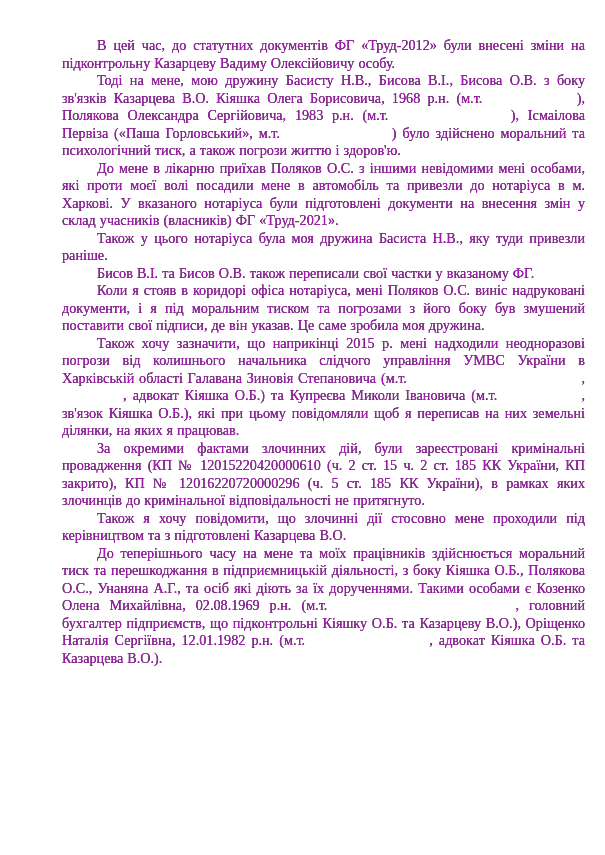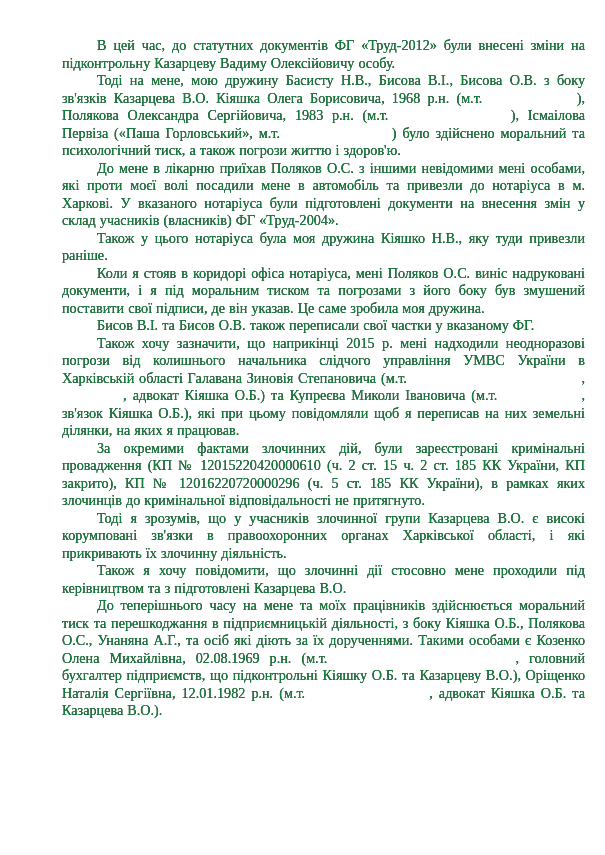--- a/index.html
+++ b/index.html
@@ -21,40 +21,39 @@
     width: 523px;
   }
   p.para {
     margin: 0;
     padding: 0;
     text-align: justify;
     text-indent: 35px;
     font-family: "Liberation Serif", "DejaVu Serif", serif;
     font-size: 14.2px;
     line-height: 17.5px;
-    color: #15803d;
+    color: #a21caf;
     text-shadow: 0 0 0.45px #1d1d1d; 
     word-spacing: 0.5px;
   }
   .redacted-gap {
     display: inline-block;
     height: 1px;
     vertical-align: baseline;
   }
 </style>
 </head>
 <body>
 
 <div class="page">
   <div class="text-block">
       <p class="para">В цей час, до статутних документів ФГ «Труд-2012» були внесені зміни на підконтрольну Казарцеву Вадиму Олексійовичу особу.</p>
       <p class="para">Тоді на мене, мою дружину Басисту Н.В., Бисова В.І., Бисова О.В. з боку зв'язків Казарцева В.О. Кіяшка Олега Борисовича, 1968 р.н. (м.т. <span class="redacted-gap" style="width: 80px;"></span> ), Полякова Олександра Сергійовича, 1983 р.н. (м.т. <span class="redacted-gap" style="width: 105px;"></span> ), Ісмаілова Первіза («Паша Горловський», м.т. <span class="redacted-gap" style="width: 100px;"></span> ) було здійснено моральний та психологічний тиск, а також погрози життю і здоров'ю.</p>
-      <p class="para">До мене в лікарню приїхав Поляков О.С. з іншими невідомими мені особами, які проти моєї волі посадили мене в автомобіль та привезли до нотаріуса в м. Харкові. У вказаного нотаріуса були підготовлені документи на внесення змін у склад учасників (власників) ФГ «Труд-2004».</p>
-      <p class="para">Також у цього нотаріуса була моя дружина Кіяшко Н.В., яку туди привезли раніше.</p>
+      <p class="para">До мене в лікарню приїхав Поляков О.С. з іншими невідомими мені особами, які проти моєї волі посадили мене в автомобіль та привезли до нотаріуса в м. Харкові. У вказаного нотаріуса були підготовлені документи на внесення змін у склад учасників (власників) ФГ «Труд-2021».</p>
+      <p class="para">Також у цього нотаріуса була моя дружина Басиста Н.В., яку туди привезли раніше.</p>
+      <p class="para">Бисов В.І. та Бисов О.В. також переписали свої частки у вказаному ФГ.</p>
       <p class="para">Коли я стояв в коридорі офіса нотаріуса, мені Поляков О.С. виніс надруковані документи, і я під моральним тиском та погрозами з його боку був змушений поставити свої підписи, де він указав. Це саме зробила моя дружина.</p>
-      <p class="para">Бисов В.І. та Бисов О.В. також переписали свої частки у вказаному ФГ.</p>
       <p class="para">Також хочу зазначити, що наприкінці 2015 р. мені надходили неодноразові погрози від колишнього начальника слідчого управління УМВС України в Харківській області Галавана Зиновія Степановича (м.т. <span class="redacted-gap" style="width: 165px;"></span> , <span class="redacted-gap" style="width: 55px;"></span> , адвокат Кіяшка О.Б.) та Купреєва Миколи Івановича (м.т. <span class="redacted-gap" style="width: 72px;"></span> , зв'язок Кіяшка О.Б.), які при цьому повідомляли щоб я переписав на них земельні ділянки, на яких я працював.</p>
       <p class="para">За окремими фактами злочинних дій, були зареєстровані кримінальні провадження (КП № 12015220420000610 (ч. 2 ст. 15 ч. 2 ст. 185 КК України, КП закрито), КП № 12016220720000296 (ч. 5 ст. 185 КК України), в рамках яких злочинців до кримінальної відповідальності не притягнуто.</p>
-      <p class="para">Тоді я зрозумів, що у учасників злочинної групи Казарцева В.О. є високі корумповані зв'язки в правоохоронних органах Харківської області, і які прикривають їх злочинну діяльність.</p>
       <p class="para">Також я хочу повідомити, що злочинні дії стосовно мене проходили під керівництвом та з підготовлені Казарцева В.О.</p>
       <p class="para">До теперішнього часу на мене та моїх працівників здійснюється моральний тиск та перешкоджання в підприємницькій діяльності, з боку Кіяшка О.Б., Полякова О.С., Унаняна А.Г., та осіб які діють за їх дорученнями. Такими особами є Козенко Олена Михайлівна, 02.08.1969 р.н. (м.т. <span class="redacted-gap" style="width: 168px;"></span> , головний бухгалтер підприємств, що підконтрольні Кіяшку О.Б. та Казарцеву В.О.), Оріщенко Наталія Сергіївна, 12.01.1982 р.н. (м.т. <span class="redacted-gap" style="width: 112px;"></span> , адвокат Кіяшка О.Б. та Казарцева В.О.).</p>
     </div>
 </div>
 
 </body></html>

